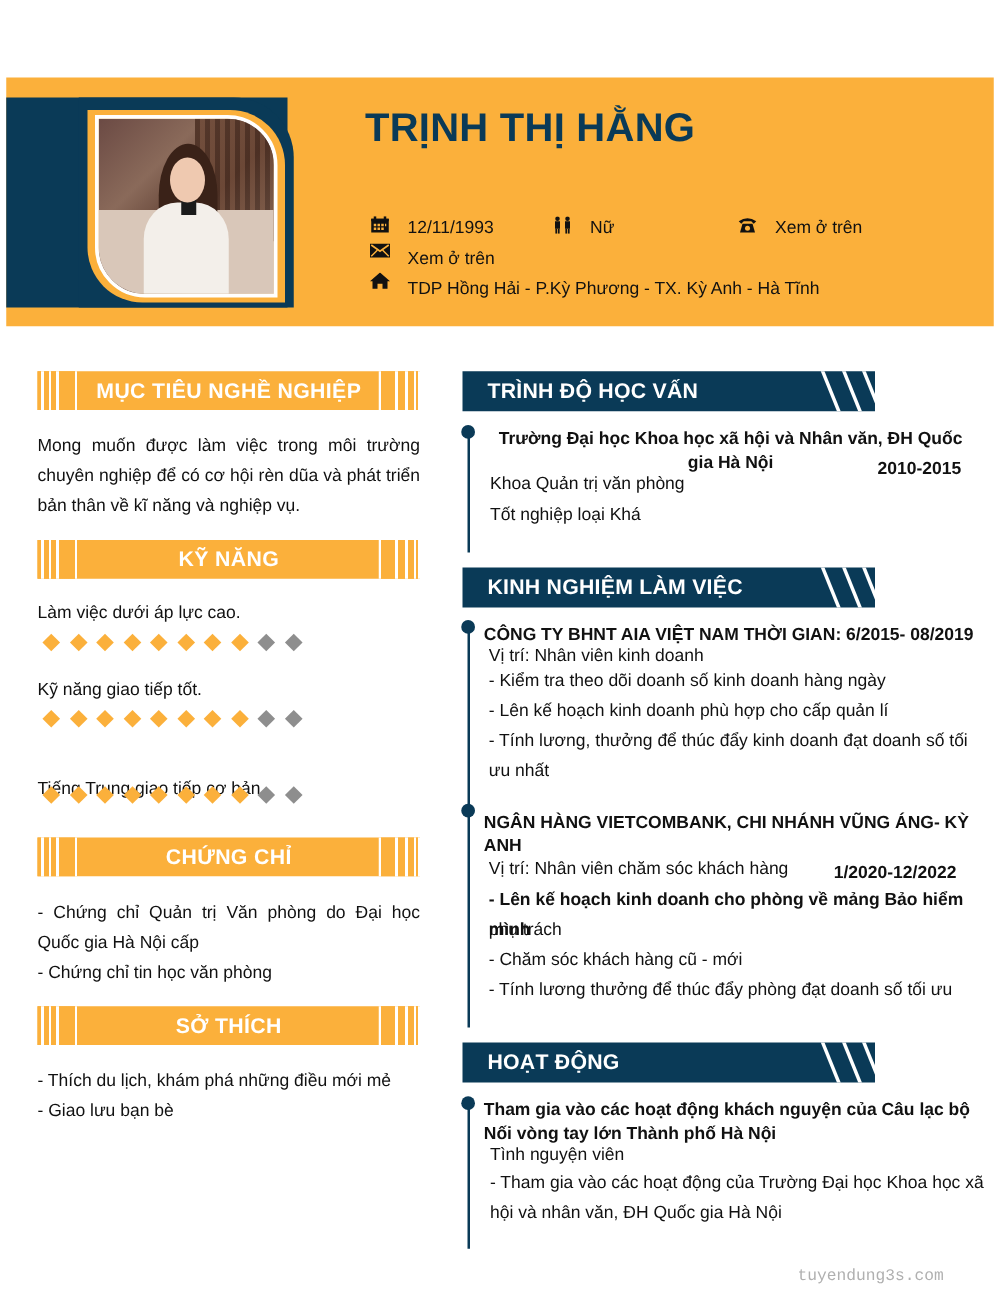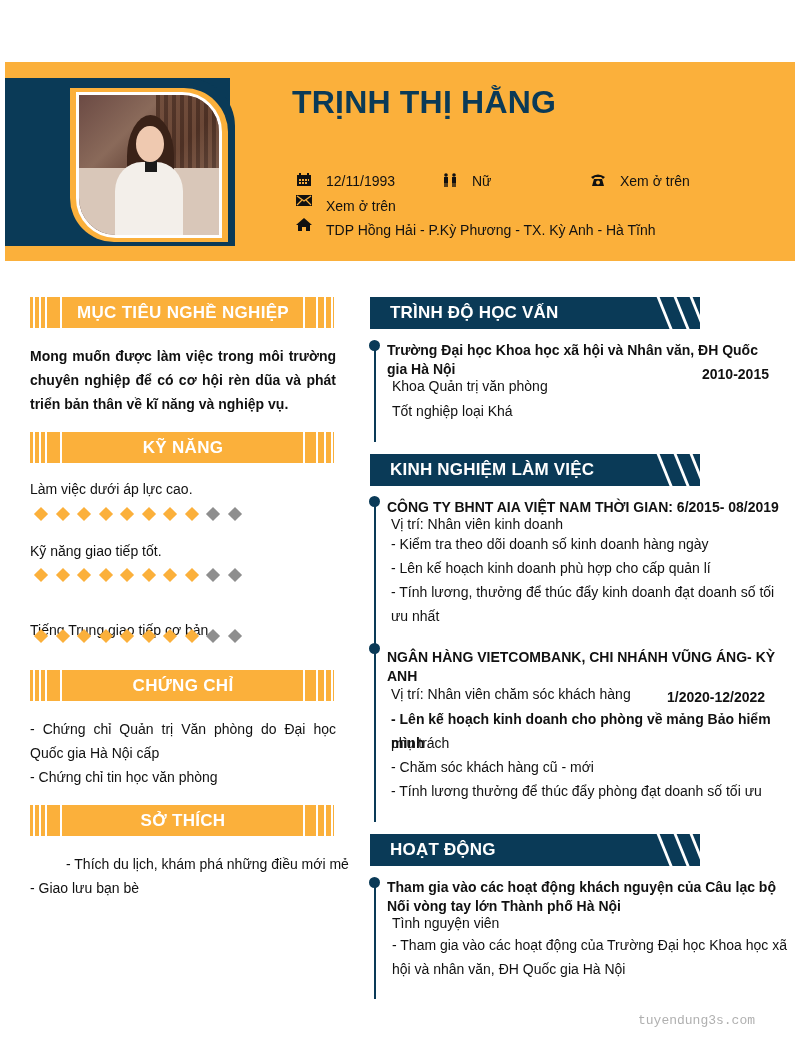--- a/index.html
+++ b/index.html
@@ -142,21 +142,21 @@
     </span>
     <span style="margin-top:4px;">TDP Hồng Hải - P.Kỳ Phương - TX. Kỳ Anh - Hà Tĩnh</span>
   </div>
 </div>
 
 <div class="orange-heading" style="top:297px;">
   <div class="stripes-l"></div>
     <div class="stripes-r"></div>
   <span>MỤC TIÊU NGHỀ NGHIỆP</span>
 </div>
-<div class="text-block justify" style="top:344px;font-weight:bold;">Mong muốn được làm việc trong môi trường chuyên nghiệp để có cơ hội rèn dũa và phát triển bản thân về kĩ năng và nghiệp vụ.</div>
+<div class="text-block justify" style="top:344px;">Mong muốn được làm việc trong môi trường chuyên nghiệp để có cơ hội rèn dũa và phát triển bản thân về kĩ năng và nghiệp vụ.</div>
 
 <div class="orange-heading" style="top:432px;">
   <div class="stripes-l"></div>
     <div class="stripes-r"></div>
   <span>KỸ NĂNG</span>
 </div>
 
 <div class="skill-label" style="top:481px;">Làm việc dưới áp lực cao.</div>
 <div class="diamonds" style="top:506px;">
     <span class="diamond on"></span>
@@ -205,32 +205,32 @@
   <span>CHỨNG CHỈ</span>
 </div>
 <div class="text-block justify" style="top:717px;">- Chứng chỉ Quản trị Văn phòng do Đại học Quốc gia Hà Nội cấp</div>
 <div class="text-block" style="top:765px;">- Chứng chỉ tin học văn phòng</div>
 
 <div class="orange-heading" style="top:805px;">
   <div class="stripes-l"></div>
     <div class="stripes-r"></div>
   <span>SỞ THÍCH</span>
 </div>
-<div class="text-block" style="top:852px;margin-left:36px;">- Thích du lịch, khám phá những điều mới mẻ</div>
+<div class="text-block" style="top:852px;">- Thích du lịch, khám phá những điều mới mẻ</div>
 <div class="text-block" style="top:876px;">- Giao lưu bạn bè</div>
 
 <div class="navy-heading" style="top:297px;">
   <span>TRÌNH ĐỘ HỌC VẤN</span>
   <i class="slash" style="left:285px;"></i>
     <i class="slash" style="left:302px;"></i>
     <i class="slash" style="left:318px;"></i>
 </div>
 <div class="timeline-line" style="top:345px; height:97px;"></div>
 <div class="timeline-dot" style="top:340px;"></div>
-<div class="entry-title" style="top:341px;">Trường Đại học Khoa học xã hội và Nhân văn, ĐH Quốc gia Hà Nội</div>
+<div class="entry-title" style="top:341px;text-align:center;">Trường Đại học Khoa học xã hội và Nhân văn, ĐH Quốc gia Hà Nội</div>
 <div class="entry-line" style="left:392px; top:374px;">Khoa Quản trị văn phòng</div>
 <div class="entry-date" style="left:702px; top:366px;">2010-2015</div>
 <div class="entry-line" style="left:392px; top:399px;">Tốt nghiệp loại Khá</div>
 
 <div class="navy-heading" style="top:454px;">
   <span>KINH NGHIỆM LÀM VIỆC</span>
   <i class="slash" style="left:285px;"></i>
     <i class="slash" style="left:302px;"></i>
     <i class="slash" style="left:318px;"></i>
 </div>

